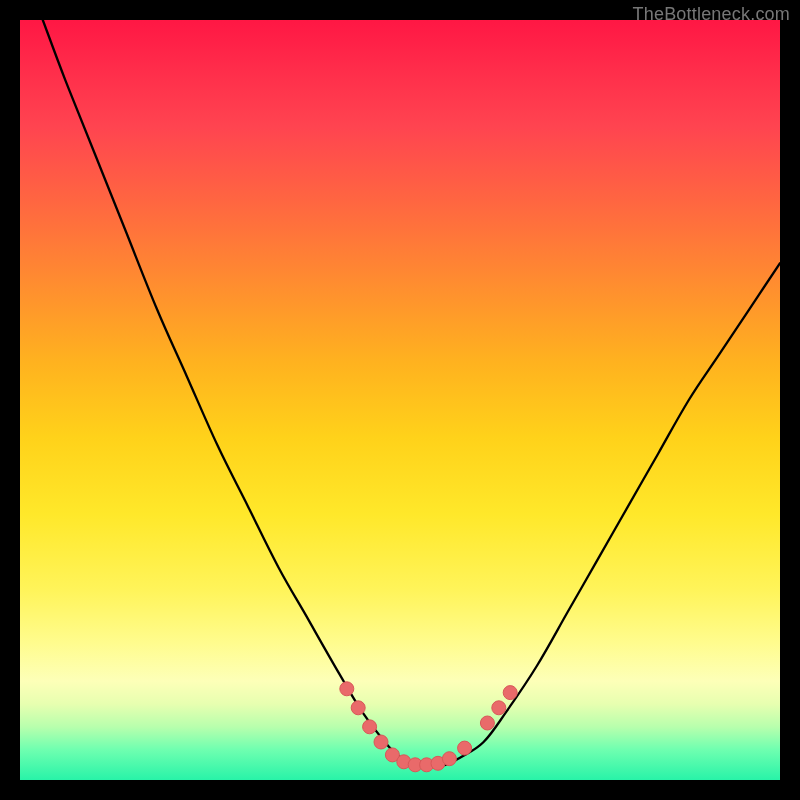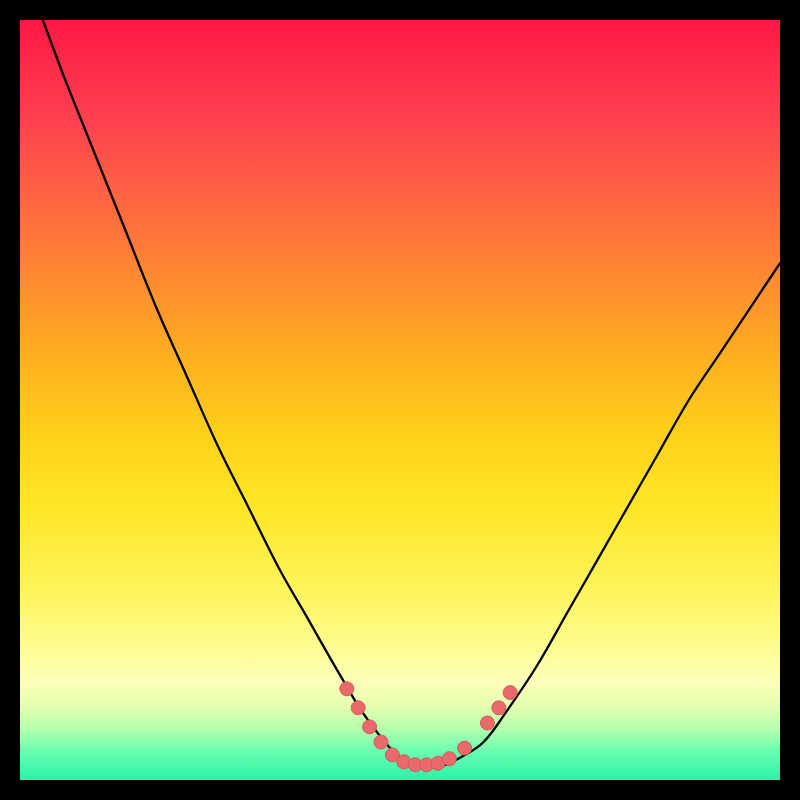--- a/index.html
+++ b/index.html
@@ -84,13 +84,14 @@
           <circle cx="418.0" cy="743.3" r="7" fill="#e96a6a" stroke="#d85858" stroke-width="1"></circle>
           <circle cx="429.4" cy="738.7" r="7" fill="#e96a6a" stroke="#d85858" stroke-width="1"></circle>
           <circle cx="444.6" cy="728.1" r="7" fill="#e96a6a" stroke="#d85858" stroke-width="1"></circle>
           <circle cx="467.4" cy="703.0" r="7" fill="#e96a6a" stroke="#d85858" stroke-width="1"></circle>
           <circle cx="478.8" cy="687.8" r="7" fill="#e96a6a" stroke="#d85858" stroke-width="1"></circle>
           <circle cx="490.2" cy="672.6" r="7" fill="#e96a6a" stroke="#d85858" stroke-width="1"></circle>
         </g>
     </svg>
   </div>
 
+  <div class="watermark">TheBottleneck.com</div>
 </div>
 
 </body></html>

